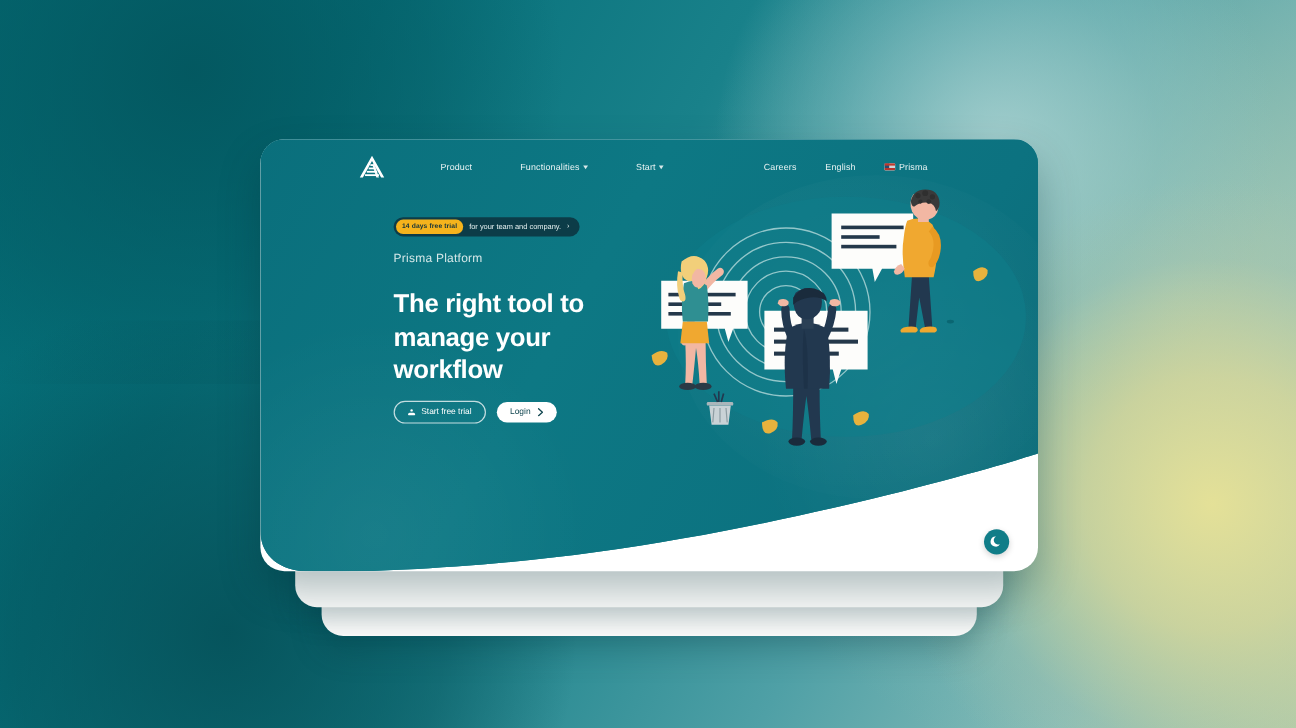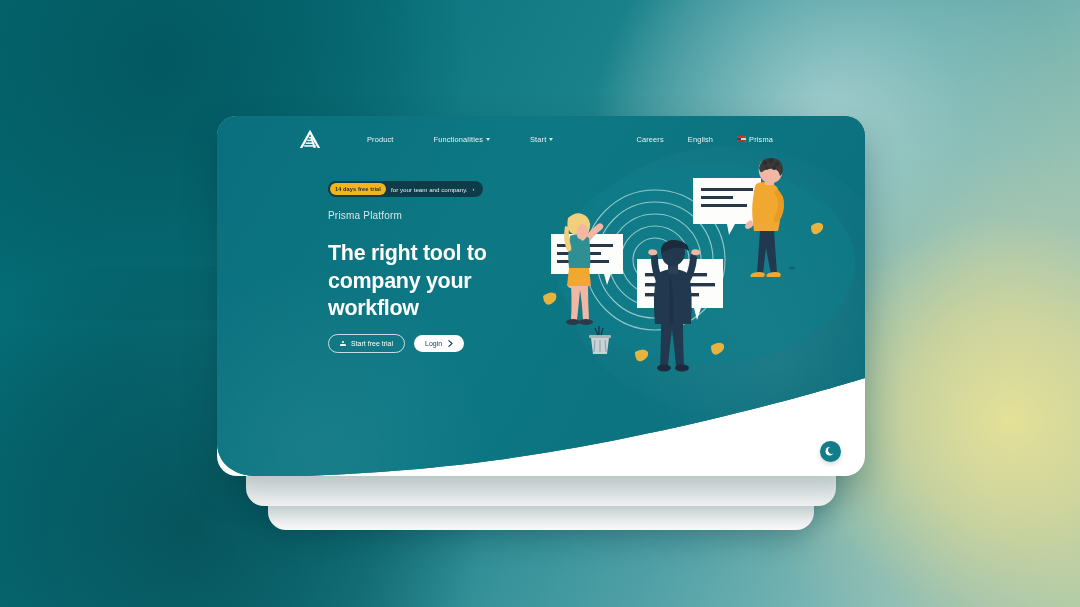--- a/index.html
+++ b/index.html
@@ -282,21 +282,21 @@
       </svg>
     </div>
 
     <div class="badge">
       <span class="badge-pill">14 days free trial</span>
       <span class="badge-text">for your team and company.</span>
       <span class="badge-arrow">›</span>
     </div>
 
     <div class="eyebrow">Prisma Platform</div>
-    <h1 class="headline">The right tool to company your workflow</h1>
+    <h1 class="headline">The right tool to manage your workflow</h1>
 
     <div class="cta-row">
       <div class="btn-ghost">
         <span class="user-ic"></span>
         <span>Start free trial</span>
       </div>
       <div class="btn-solid">
         <span>Login</span>
         <svg width="5" height="7" viewBox="0 0 5 7">
           <path d="M0.8 0.6 L4 3.5 L0.8 6.4" fill="none" stroke="#10454f" stroke-width="1.1" stroke-linecap="round" stroke-linejoin="round"></path>

